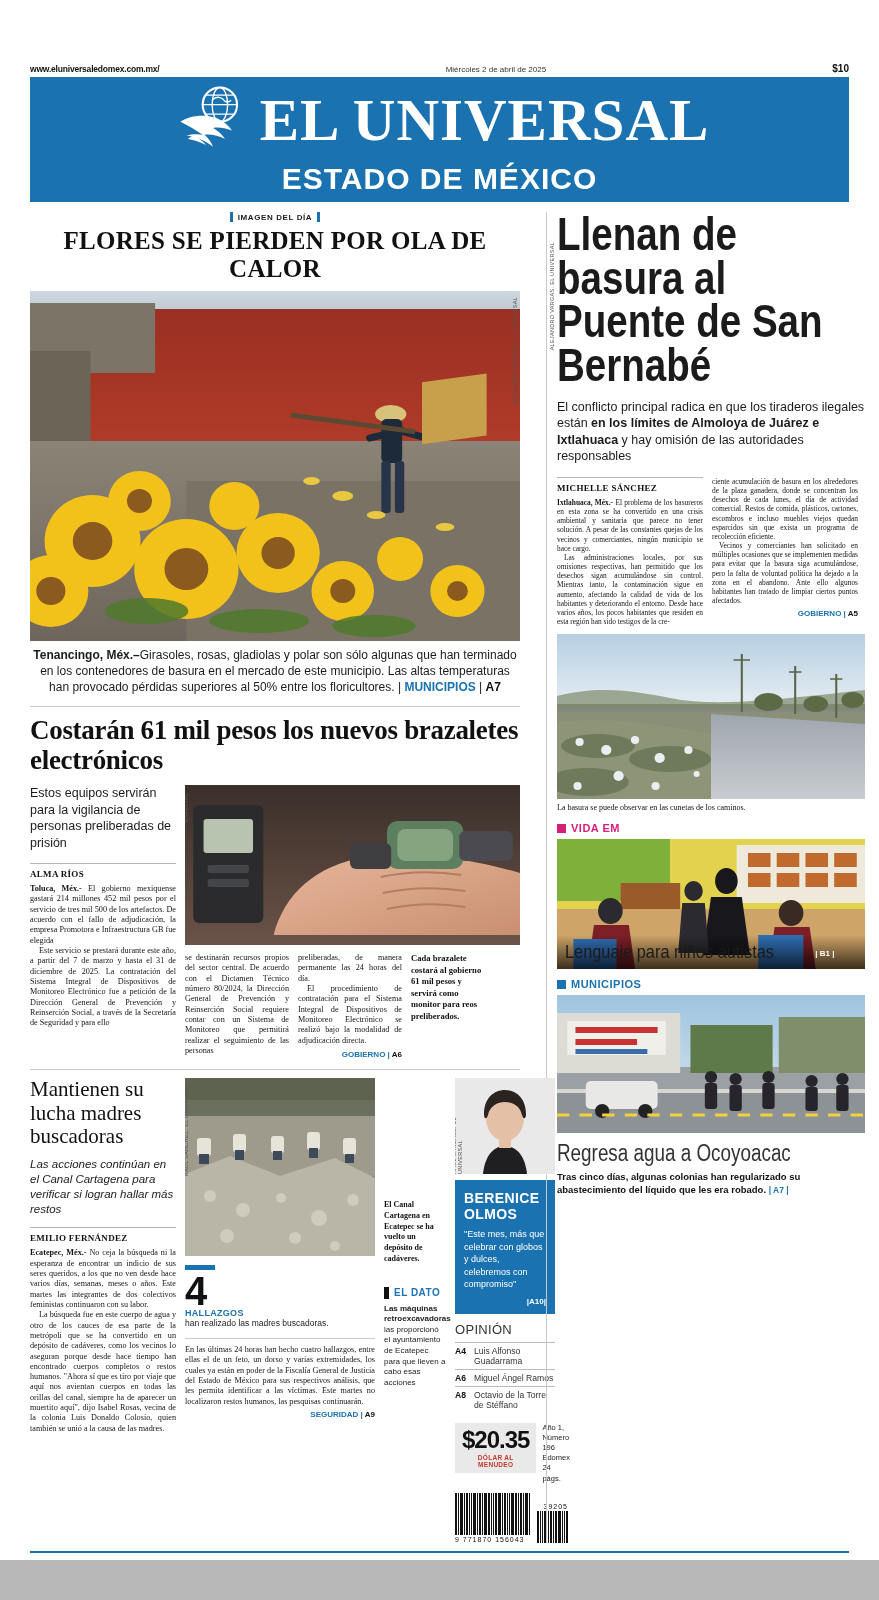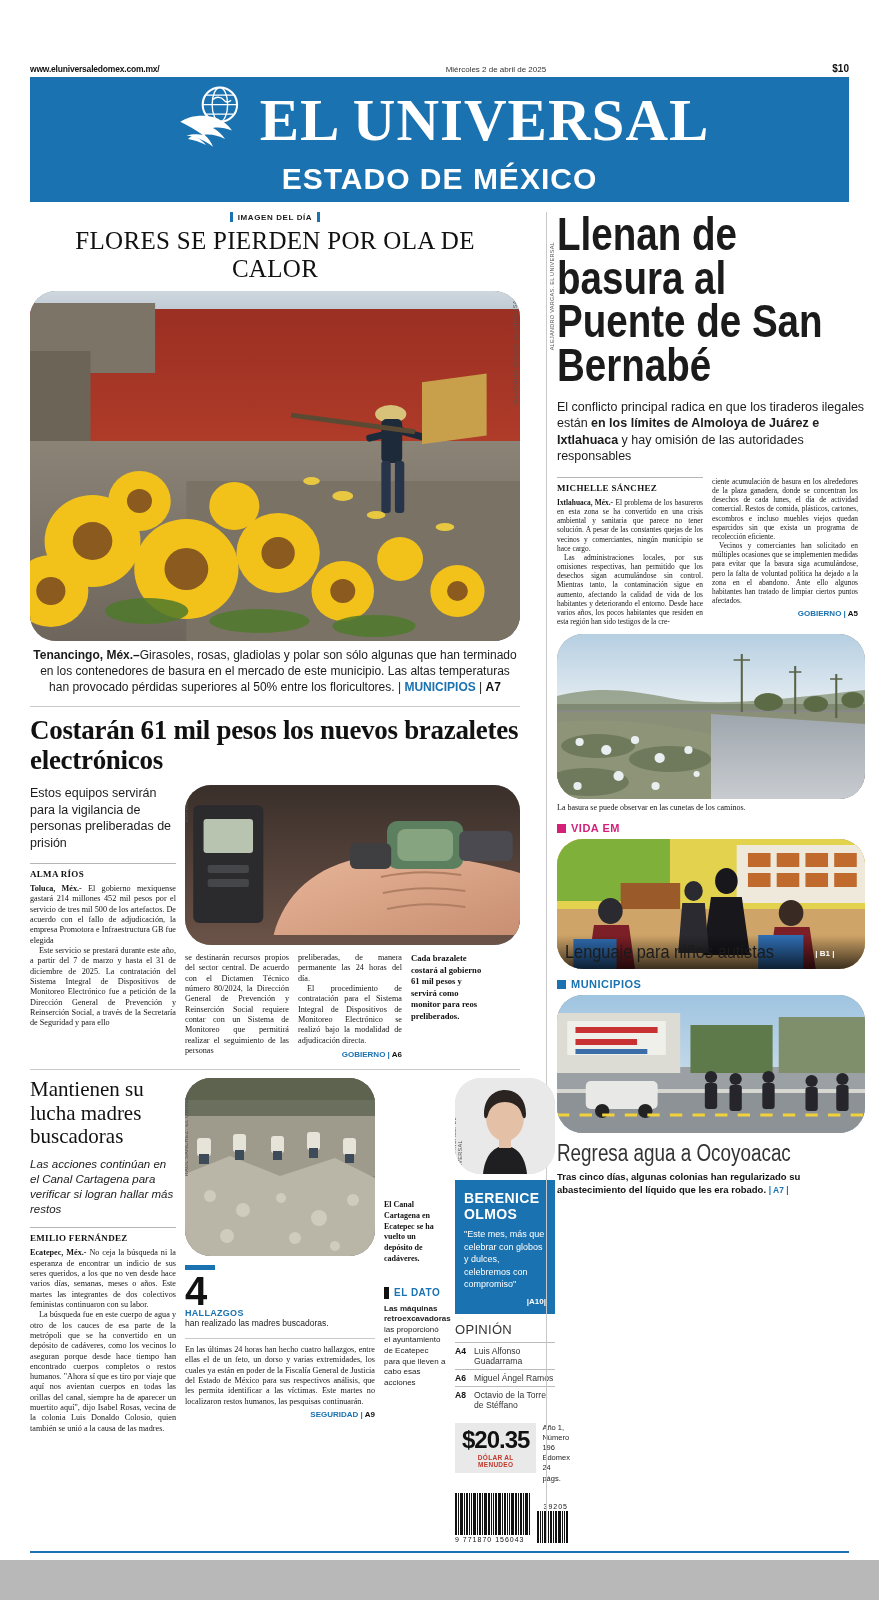--- a/index.html
+++ b/index.html
@@ -26,23 +26,23 @@
             font-size:30px;letter-spacing:1px;margin-top:4px;}
   
   .grid{display:flex;gap:16px;margin-top:10px;}
   .col-left{width:500px;flex:0 0 500px;padding-right:10px;box-sizing:border-box;}
   .col-right{width:319px;flex:0 0 319px;border-left:1px solid #c9c9c9;padding-left:10px;box-sizing:border-box;}
   
   .kicker{display:flex;align-items:center;justify-content:center;gap:5px;font-size:8px;
           font-weight:bold;letter-spacing:.6px;color:#1b1b1b;}
   .kicker .bar{display:inline-block;width:3px;height:10px;background:#1a72b0;}
   .imagen-title{font-family:"Liberation Serif", serif;font-size:25px;text-align:center;
-                letter-spacing:.3px;margin:5px 0 8px;color:#111;font-weight:400;}
-  
-  .photo{position:relative;overflow:hidden;background:#888;border-radius:26px;}
+                letter-spacing:.3px;margin:5px 0 8px;color:#111;font-weight:700;}
+  
+  .photo{position:relative;overflow:hidden;background:#888;}
   .credit-v{position:absolute;writing-mode:vertical-rl;transform:rotate(180deg);
             font-size:5.5px;color:#555;letter-spacing:.3px;}
   .cap{font-size:12px;line-height:1.35;text-align:center;color:#1b1b1b;margin-top:6px;}
   .cap b{font-weight:bold;}
   .secref{color:#1a72b0;font-weight:bold;}
   .secref-blk{color:#111;font-weight:bold;}
   
   .h-serif{font-family:"Liberation Serif", serif;font-weight:bold;color:#111;}
   .h-cond{font-family:"Liberation Sans", sans-serif;font-weight:bold;color:#1b1b1b;
           transform:scaleX(.82);transform-origin:left center;}

